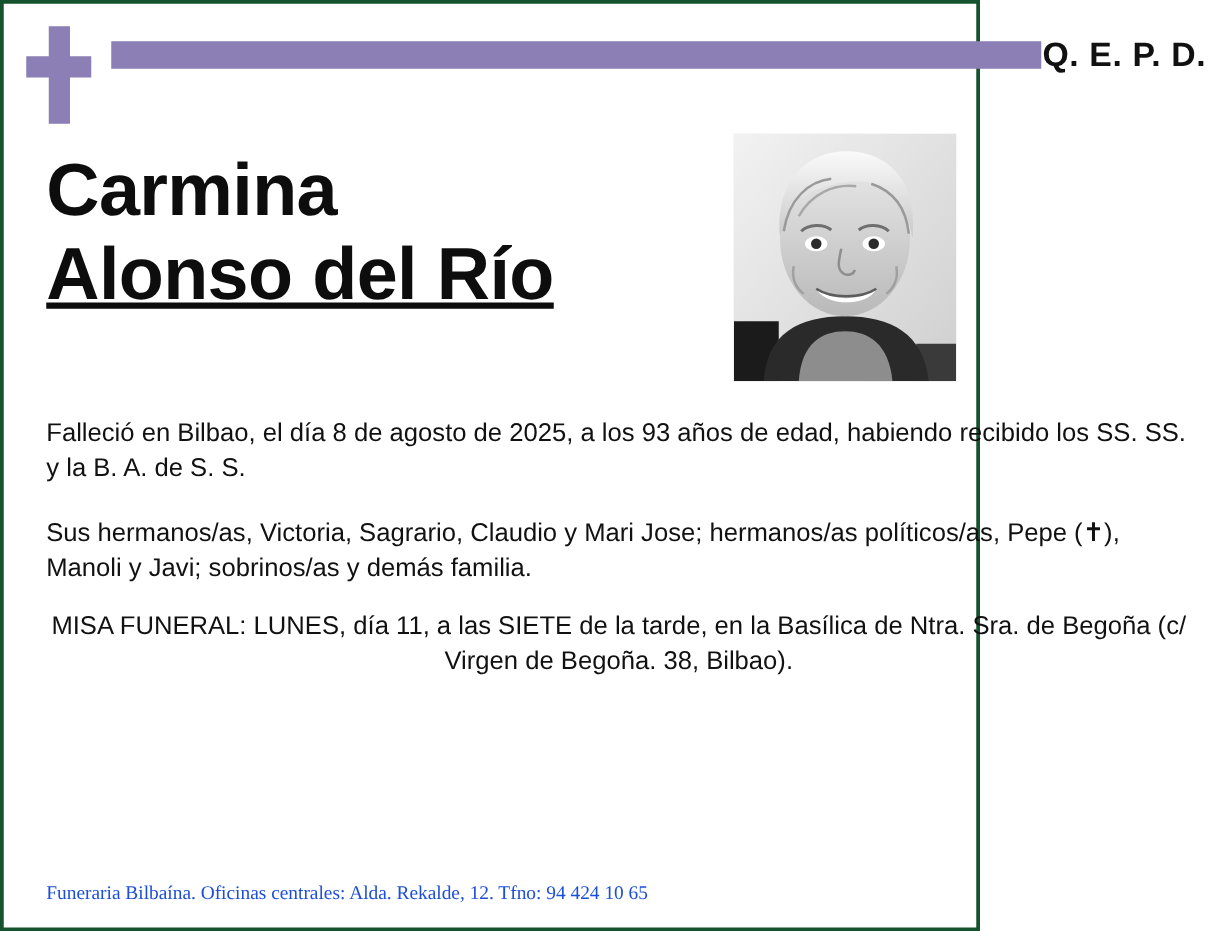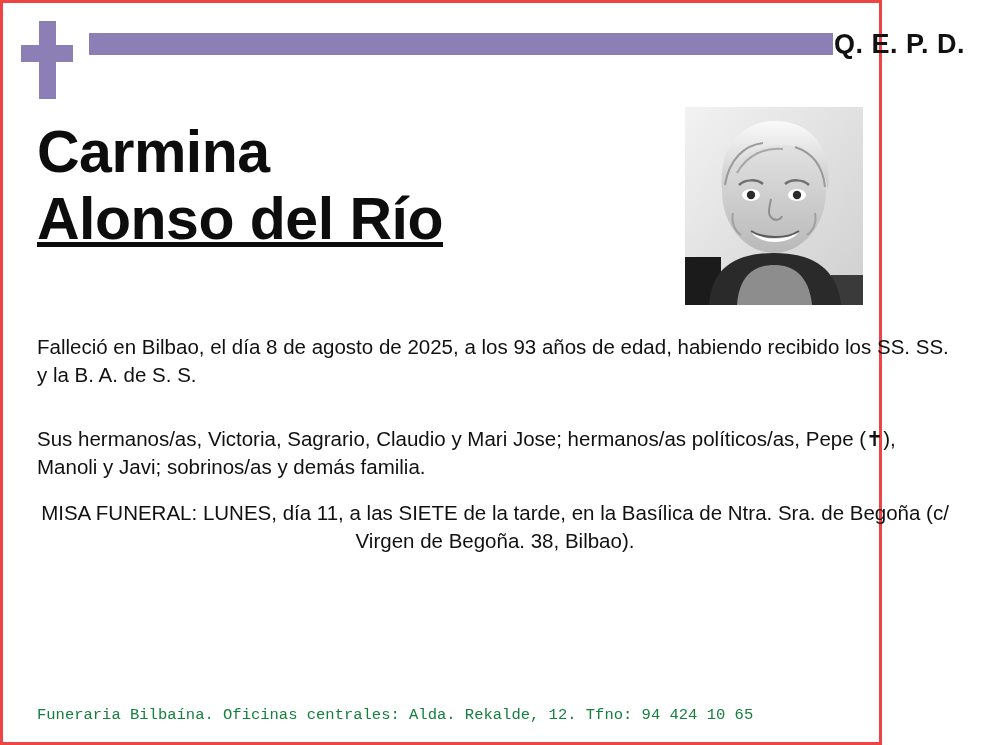--- a/index.html
+++ b/index.html
@@ -9,25 +9,25 @@
   }
   body {
     width: 984px;
     height: 745px;
     font-family: "Liberation Sans", sans-serif;
     color: #111111;
     overflow: hidden;
   }
   .obituary {
     position: relative;
-    width: 882px;
+    width: 784px;
     height: 745px;
     box-sizing: border-box;
     background: #ffffff;
-    border: 3px solid #ef4444;
+    border: 3px solid #14532d;
   }
 
   
   .header {
     position: absolute;
     left: 0;
     top: 0;
     width: 978px;
     height: 100px;
   }
@@ -111,38 +111,38 @@
     font-size: 20.5px;
     line-height: 1.37;
     color: #111111;
     margin: 0 0 18px 0;
   }
   .para.bold {
     font-weight: normal;
     margin-bottom: 14px;
     text-align: center;
   }
-  .para.first { margin-bottom: 36px; }
+  .para.first { margin-bottom: 24px; }
 
   
   .footer-rule {
     position: absolute;
     left: 34px;
     right: 34px;
     bottom: 62px;
     height: 1px;
     background: #ffffff;
   }
   .footer {
     position: absolute;
     left: 34px;
     bottom: 18px;
     font-size: 15.5px;
-    color: #15803d;
-    font-family: Liberation Mono, monospace;
+    color: #1d4ed8;
+    font-family: Liberation Serif, serif;
   }
 </style>
 </head>
 <body>
 
 <div class="obituary">
 
   <div class="header">
     <div class="cross">
       <div class="vbar"></div>

